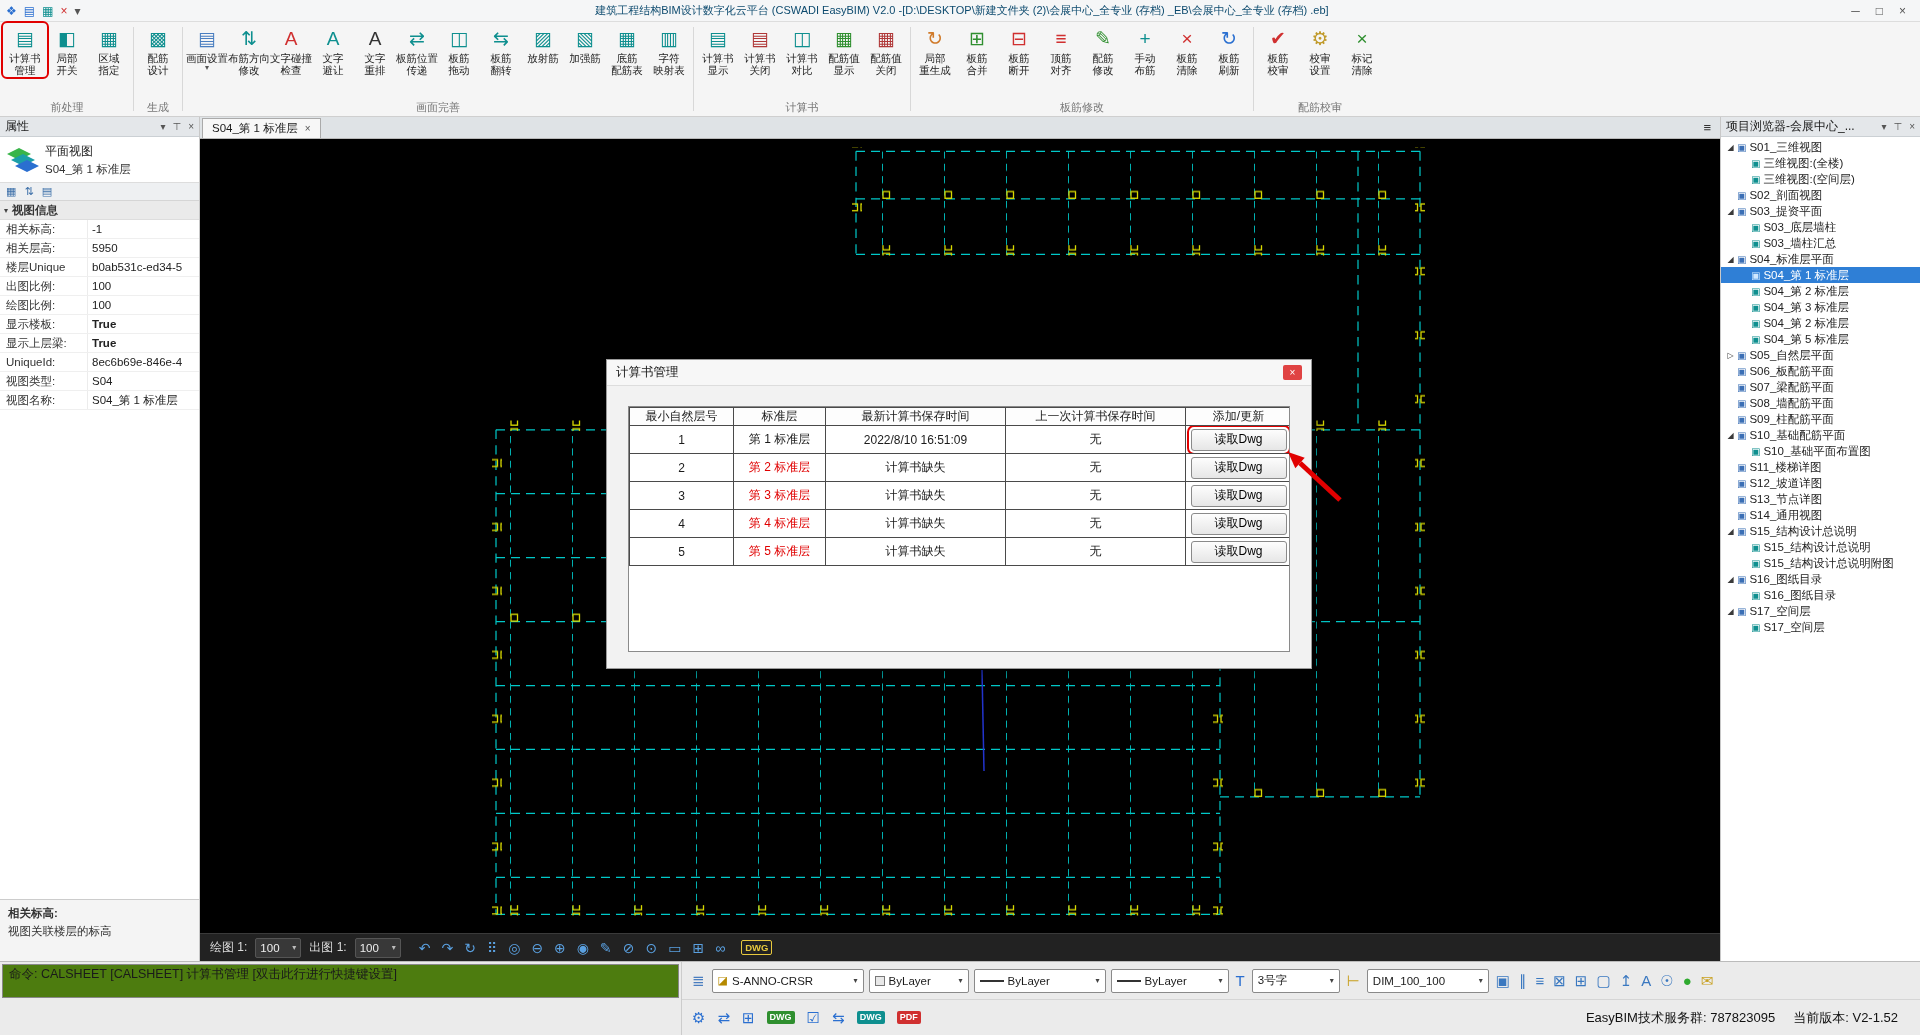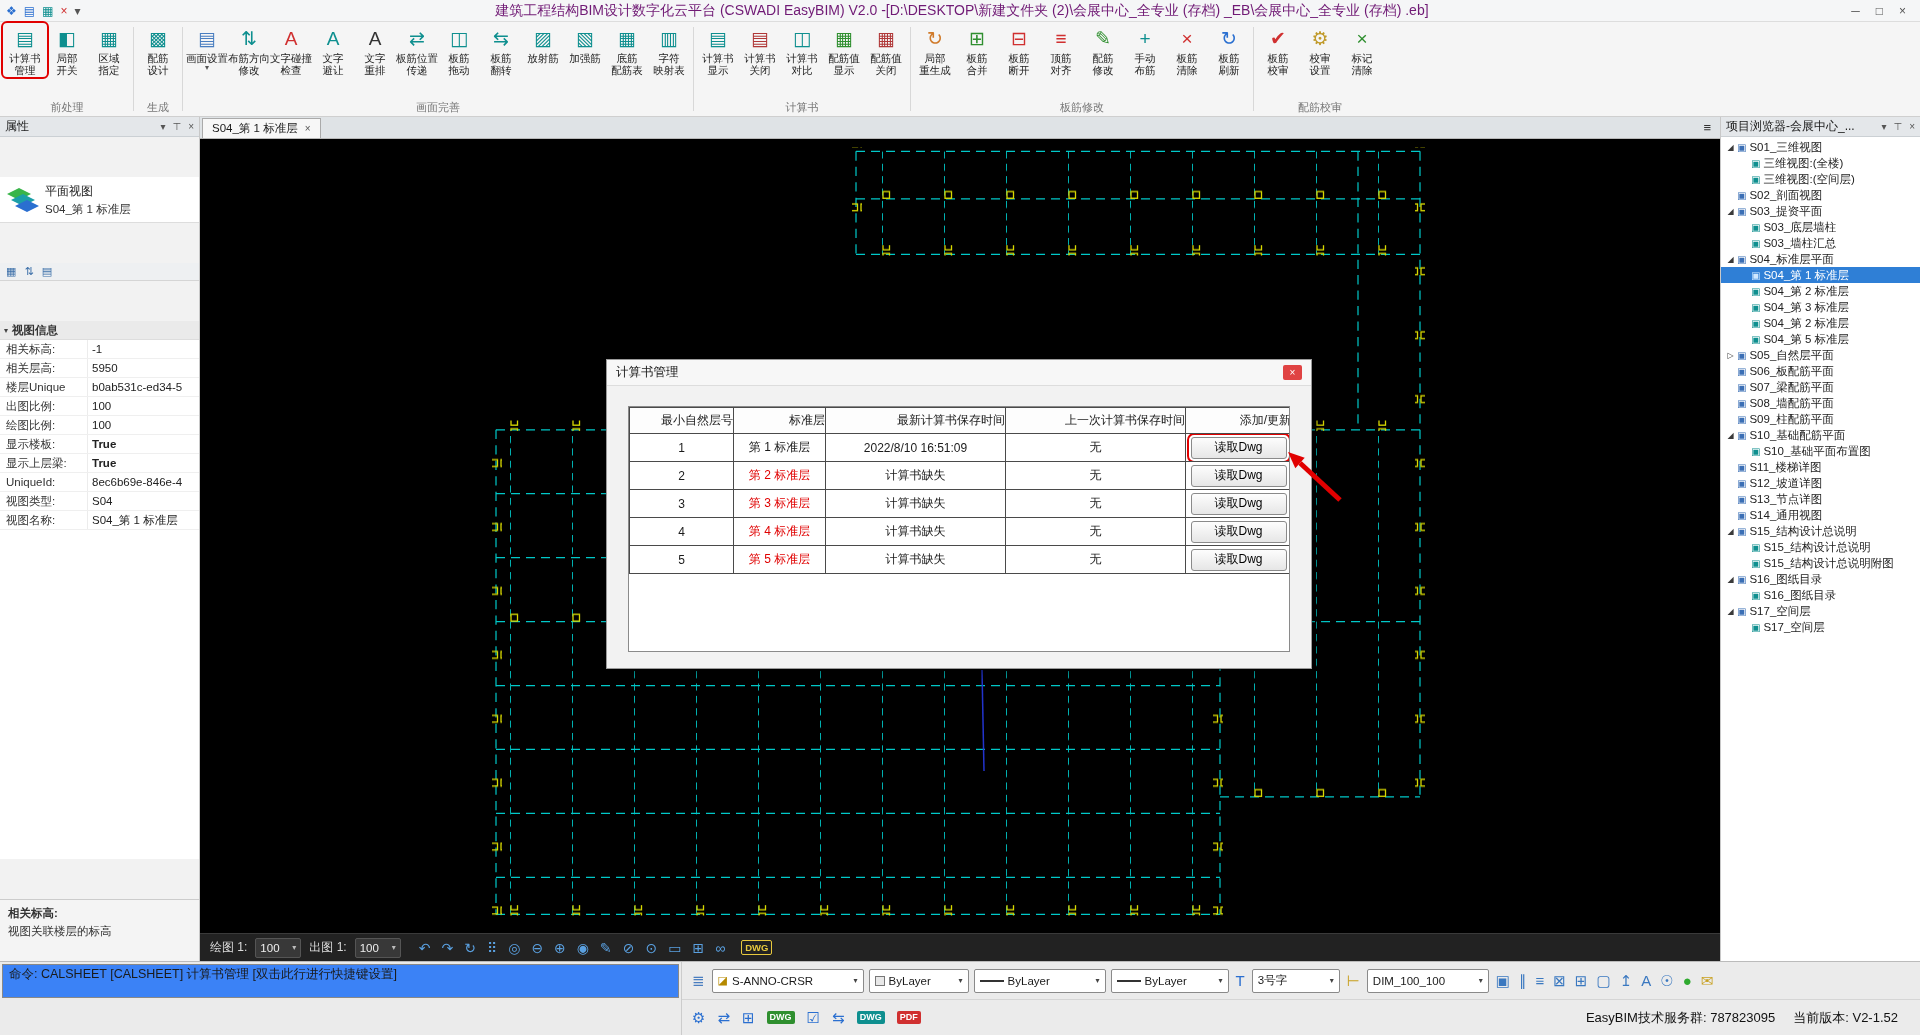--- a/index.html
+++ b/index.html
@@ -4,21 +4,21 @@
 <style>
   * { margin:0; padding:0; box-sizing:border-box; }
   html,body { width:1920px; height:1035px; overflow:hidden;
     font-family:"Liberation Sans","DejaVu Sans",sans-serif; font-size:12px; color:#1a1a1a; background:#e9e9e9; }
   .app { width:1920px; height:1035px; display:flex; flex-direction:column; position:relative; background:#ececec; }
 
   
   .titlebar { height:22px; background:#f5f6f7; border-bottom:1px solid #ddd; display:flex; align-items:center; padding:0 6px; }
   .tb-icons { display:flex; gap:7px; align-items:center; font-size:12px; }
   .tb-ic { cursor:default; }
-  .tb-title { flex:1; text-align:center; font-size:14px; color:#701a75; white-space:nowrap; overflow:hidden; }
+  .tb-title { flex:1; text-align:center; font-size:11px; color:#0c4a6e; white-space:nowrap; overflow:hidden; }
   .tb-controls { display:flex; gap:16px; color:#555; font-size:12px; padding:0 8px; }
 
   
   .menubar { height:24px; background:#f2f3f4; border-bottom:1px solid #e0e0e0; display:flex; align-items:center; padding-left:6px; position:relative; z-index:20; }
   .menu-item { padding:3px 8px; font-size:12.5px; white-space:nowrap; }
   .menu-item.hl { outline:2px solid #e10000; outline-offset:8px; }
 
   
   .ribbon { height:95px; background:#f5f5f5; border-bottom:1px solid #cfcfcf; display:flex; align-items:stretch; padding:0 4px; position:relative; z-index:10; }
   .rgroup { display:flex; flex-direction:column; }
@@ -26,21 +26,21 @@
   .rbtn { width:42px; display:flex; flex-direction:column; align-items:center; padding-top:3px; border-radius:3px; cursor:default; }
   .rbtn.boxed { outline:2px solid #e10000; outline-offset:1px; }
   .ricon { font-size:19px; line-height:24px; height:24px; }
   .rlabel { font-size:10.5px; line-height:1.15; text-align:center; white-space:pre-line; color:#222; margin-top:1px; }
   .rcaret { font-size:8px; color:#555; line-height:8px; }
   .rglabel { height:15px; text-align:center; font-size:11px; color:#777; }
   .rsep { width:1px; background:#d8d8d8; margin:5px 3px; }
 
   
   .workspace { flex:1; display:flex; min-height:0; }
-  .left-panel { width:200px; background:#f2f2f2; border-right:1px solid #c8c8c8; display:flex; flex-direction:column;gap:40px; }
+  .left-panel { width:200px; background:#f2f2f2; border-right:1px solid #c8c8c8; display:flex; flex-direction:column; }
   .center { flex:1; min-width:0; display:flex; flex-direction:column; background:#000; }
   .right-panel { width:200px; background:#f6f6f6; border-left:1px solid #c8c8c8; display:flex; flex-direction:column; }
 
   .phead { height:20px; background:#e4e7ea; border-bottom:1px solid #cbd0d4; display:flex; align-items:center; padding:0 5px; font-size:12px; }
   .ph-icons { margin-left:auto; display:flex; gap:7px; color:#555; font-size:10px; }
   .ph-icons span { cursor:default; }
   .ph-title { white-space:nowrap; overflow:hidden; }
 
   
   .view-box { height:46px; background:#fff; border-bottom:1px solid #ddd; display:flex; align-items:center; gap:6px; padding:0 5px; }
@@ -76,21 +76,21 @@
   .tree { flex:1; background:#fff; overflow:hidden; padding-top:2px; }
   .titem { height:16px; display:flex; align-items:center; font-size:11.5px; color:#222; white-space:nowrap; cursor:default; }
   .tarrow { width:11px; font-size:8px; color:#3a3a3a; text-align:center; flex:none; }
   .ticon { font-size:10px; margin:0 3px 0 1px; flex:none; }
   .titem.sel { background:#2f7fd6; color:#fff; }
   .titem.sel .ticon { color:#cfe8ff !important; }
 
   
   .bottom { height:74px; background:#ebebeb; border-top:1px solid #bbb; display:flex; }
   .b-left { width:682px; display:flex; flex-direction:column; border-right:1px solid #ccc; padding:2px; }
-  .cmd-history { height:34px; background:#3b82f6; border:1px solid #888; font-size:12.5px; padding:2px 6px; line-height:1.25; }
+  .cmd-history { height:34px; background:#4d7c0f; border:1px solid #888; font-size:12.5px; padding:2px 6px; line-height:1.25; }
   .cmd-prompt { flex:1; margin-top:2px; background:#fff; border:1px solid #aaa; display:flex; align-items:center; gap:6px; padding:0 6px; font-size:12.5px; }
   .b-right { flex:1; display:flex; flex-direction:column; min-width:0; }
   .style-row { height:38px; display:flex; align-items:center; gap:5px; padding:0 8px; border-bottom:1px solid #d5d5d5; overflow:hidden; }
   .st-ic { font-size:15px; padding:0 2px; cursor:default; }
   .dropdown { height:24px; background:#fff; border:1px solid #8a8a8a; border-radius:2px; display:flex; align-items:center; gap:4px; padding:0 5px; font-size:11.5px; flex:none; }
   .dd-val { flex:1; white-space:nowrap; overflow:hidden; }
   .dd-caret { font-size:8px; color:#444; }
   .dd-swatch { width:10px; height:10px; border:1px solid #777; flex:none; }
   .dd-line { width:24px; border-top:2px solid #333; flex:none; }
   .dd-ic { font-size:11px; flex:none; }
@@ -98,21 +98,21 @@
   .badge { font-size:9px; font-weight:bold; color:#fff; padding:2px 3px; border-radius:2px; line-height:1; }
   .status { margin-left:auto; display:flex; gap:18px; font-size:13px; color:#111; padding-right:12px; white-space:nowrap; }
 
   
   .dialog { position:absolute; left:606px; top:359px; width:706px; height:310px; background:#f2f2f2; border:1px solid #9a9a9a; box-shadow:3px 4px 12px rgba(0,0,0,.45); z-index:50; }
   .dlg-title { height:26px; display:flex; align-items:center; padding:0 9px; font-size:12.5px; background:#f7f7f7; border-bottom:1px solid #ddd; }
   .dlg-close { margin-left:auto; width:19px; height:15px; background:#e04343; color:#fff; font-size:10px; line-height:15px; text-align:center; border-radius:2px; cursor:default; }
   .dlg-body { padding:20px 21px 0; }
   .dlg-container { background:#fff; border:1px solid #8a8a8a; height:246px; overflow:hidden; }
   .dlg-container table { border-collapse:collapse; width:662px; font-size:12px; table-layout:fixed; }
-  .dlg-container th { border:1px solid #4a4a4a; height:26px; font-weight:normal; background:#fdfdfd;text-align:right; }
+  .dlg-container th { border:1px solid #4a4a4a; height:18px; font-weight:normal; background:#fdfdfd; }
   .dlg-container td { border:1px solid #4a4a4a; height:28px; text-align:center; white-space:nowrap; overflow:hidden; }
   td.red { color:#e00000; }
   .dlg-btn { width:96px; height:22px; font-size:12px; background:linear-gradient(#fdfdfd,#e6e6e6); border:1px solid #8a8a8a; border-radius:3px; cursor:default; }
   .dlg-btn.anno { outline:2px solid #e10000; outline-offset:2px; }
 
   
   .overlay { position:absolute; inset:0; width:1920px; height:1035px; pointer-events:none; z-index:70; }
 </style>
 </head>
 <body>

